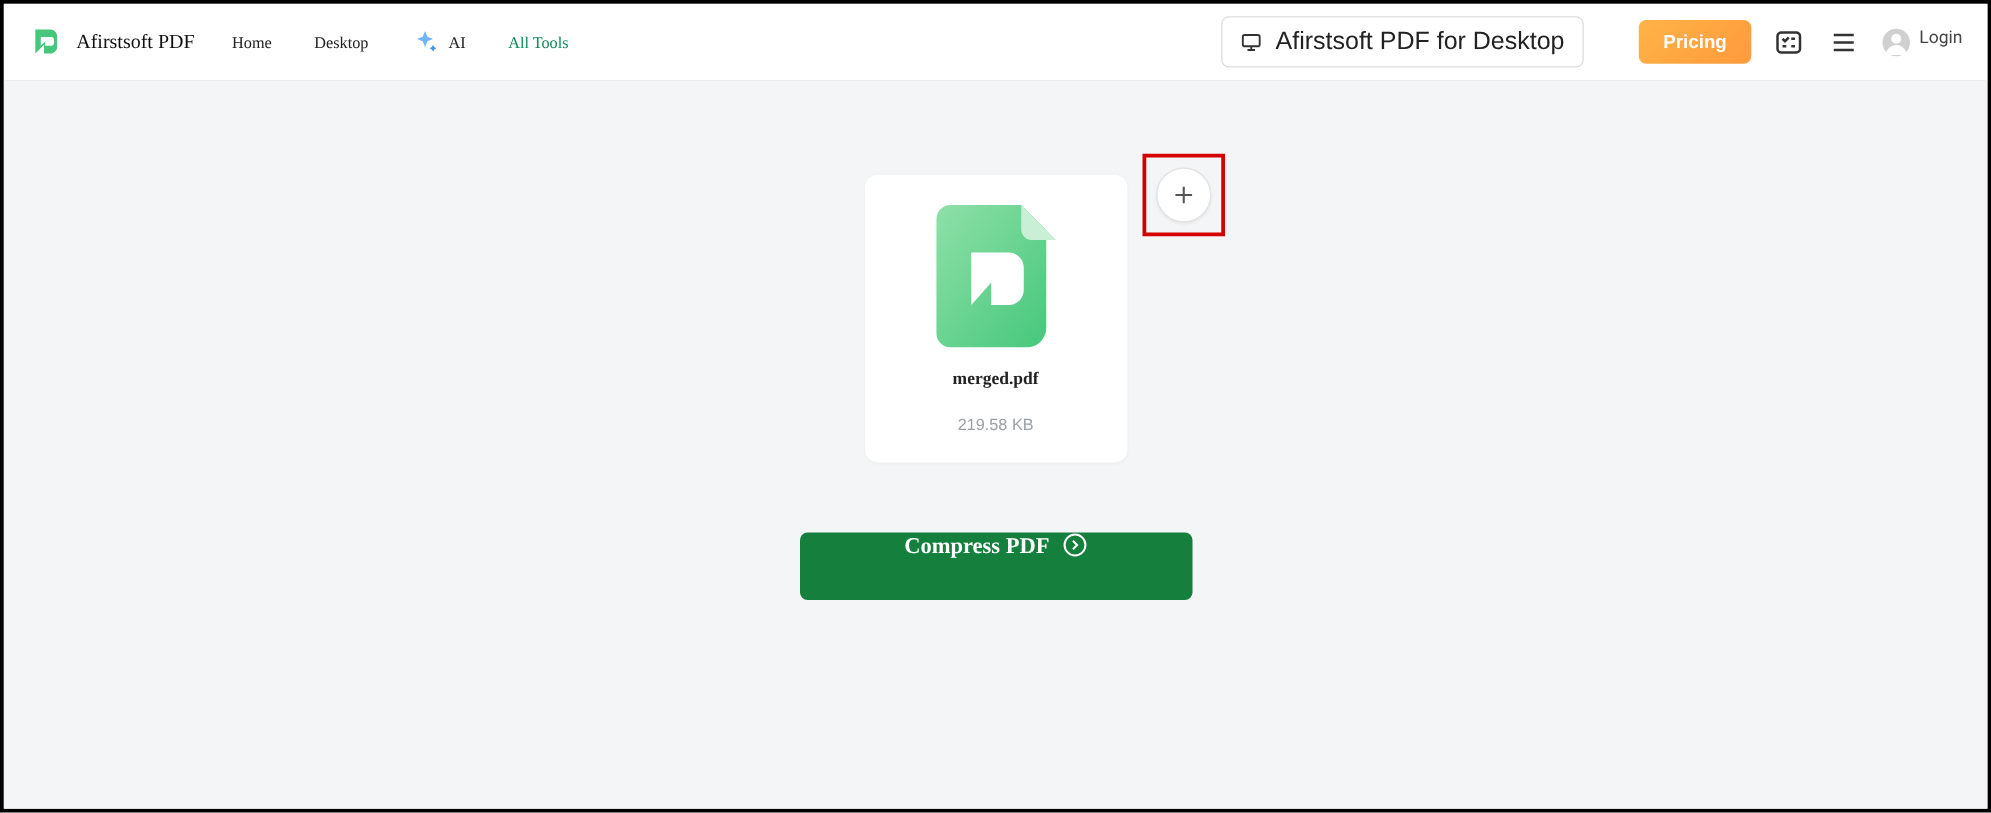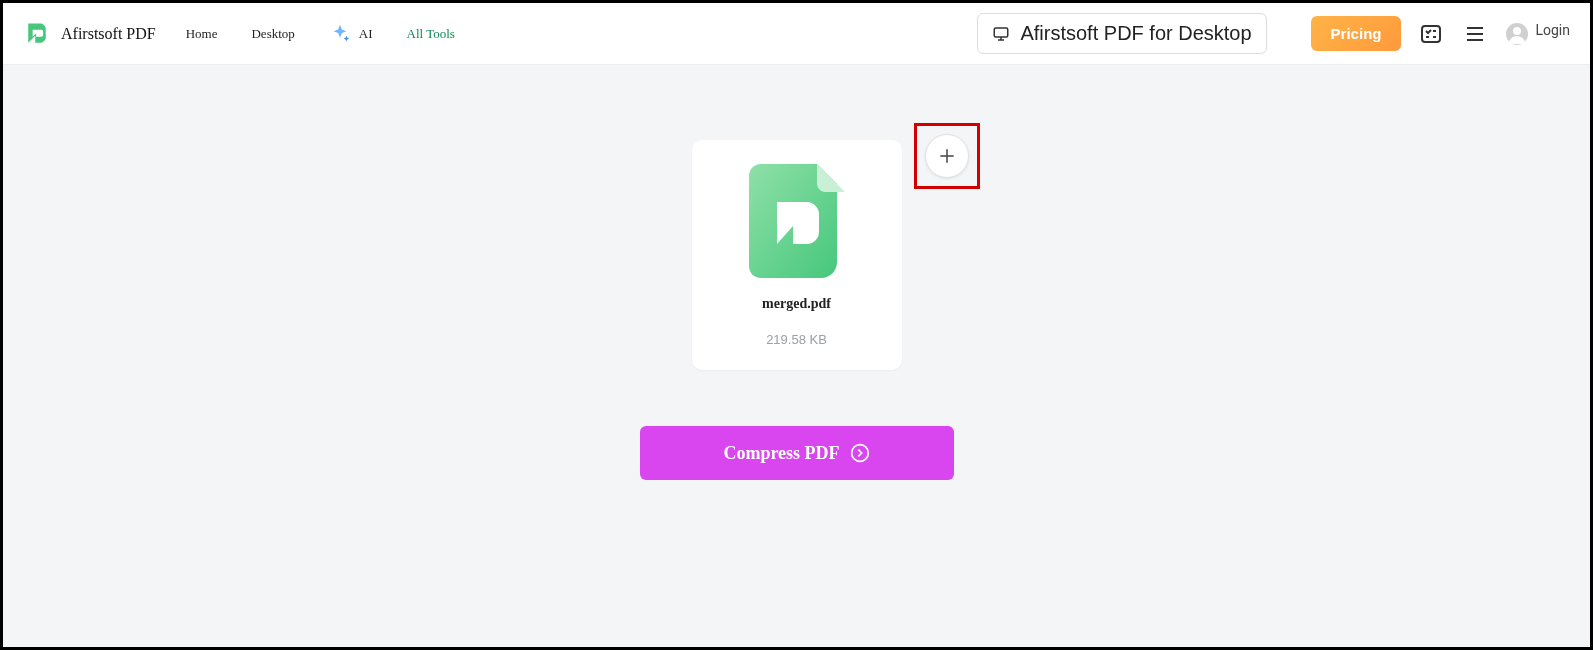--- a/index.html
+++ b/index.html
@@ -21,21 +21,21 @@
 .login-wrap { display: flex; align-items: flex-start; gap: 6px; cursor: pointer; color: #444; font-size: 14px; }
 .avatar-icon { width: 24px; height: 24px; color: #b0b0b0; }
 .main { background: #f4f5f6; height: calc(100% - 62px); position: relative; display: flex; flex-direction: column; align-items: center; padding-top: 75px; }
 .file-area { position: relative; }
 .file-card { width: 210px; height: 230px; background: #fff; border-radius: 10px; display: flex; flex-direction: column; align-items: center; justify-content: center; box-shadow: 0 1px 2px rgba(0,0,0,0.04); }
 .file-icon { width: 96px; height: 114px; margin-bottom: 18px; }
 .file-name { font-size: 14px; font-weight: 600; color: #222; margin-bottom: 20px; font-family: Georgia, serif; }
 .file-size { font-size: 13px; color: #9aa0a6; font-family: Liberation Sans, sans-serif; }
 .add-highlight { position: absolute; top: -17px; right: -78px; width: 66px; height: 66px; border: 3px solid #d40000; display: flex; align-items: center; justify-content: center; }
 .add-btn { width: 44px; height: 44px; border-radius: 50%; background: #fff; border: 1px solid #e2e2e2; display: flex; align-items: center; justify-content: center; cursor: pointer; box-shadow: 0 1px 3px rgba(0,0,0,0.08); }
-.compress-btn { margin-top: 56px; width: 314px; height: 54px; background: #d946ef; color: #fff; border: none; border-radius: 6px; font-size: 18px; font-weight: 700; display: flex; align-items: center; justify-content: center; gap: 10px; cursor: pointer; font-family: Georgia, serif; }
+.compress-btn { margin-top: 56px; width: 314px; height: 54px; background: #15803d; color: #fff; border: none; border-radius: 6px; font-size: 18px; font-weight: 700; display: flex; justify-content: center; gap: 10px; cursor: pointer; font-family: Georgia, serif; }
 .monitor-icon { width: 18px; height: 18px; }
 </style>
 </head>
 <body>
 
 <div class="header">
   <div class="logo-wrap">
     <svg class="logo-icon" viewBox="0 0 32 32">
         <path fill="#46c77c" d="M6 4h14c3 0 6 3 6 6v10c0 3-3 6-6 6h-6v-8l-8 8V4z"></path>
         <path fill="#fff" d="M12 13h8v4h-8z" opacity="0.0"></path>

